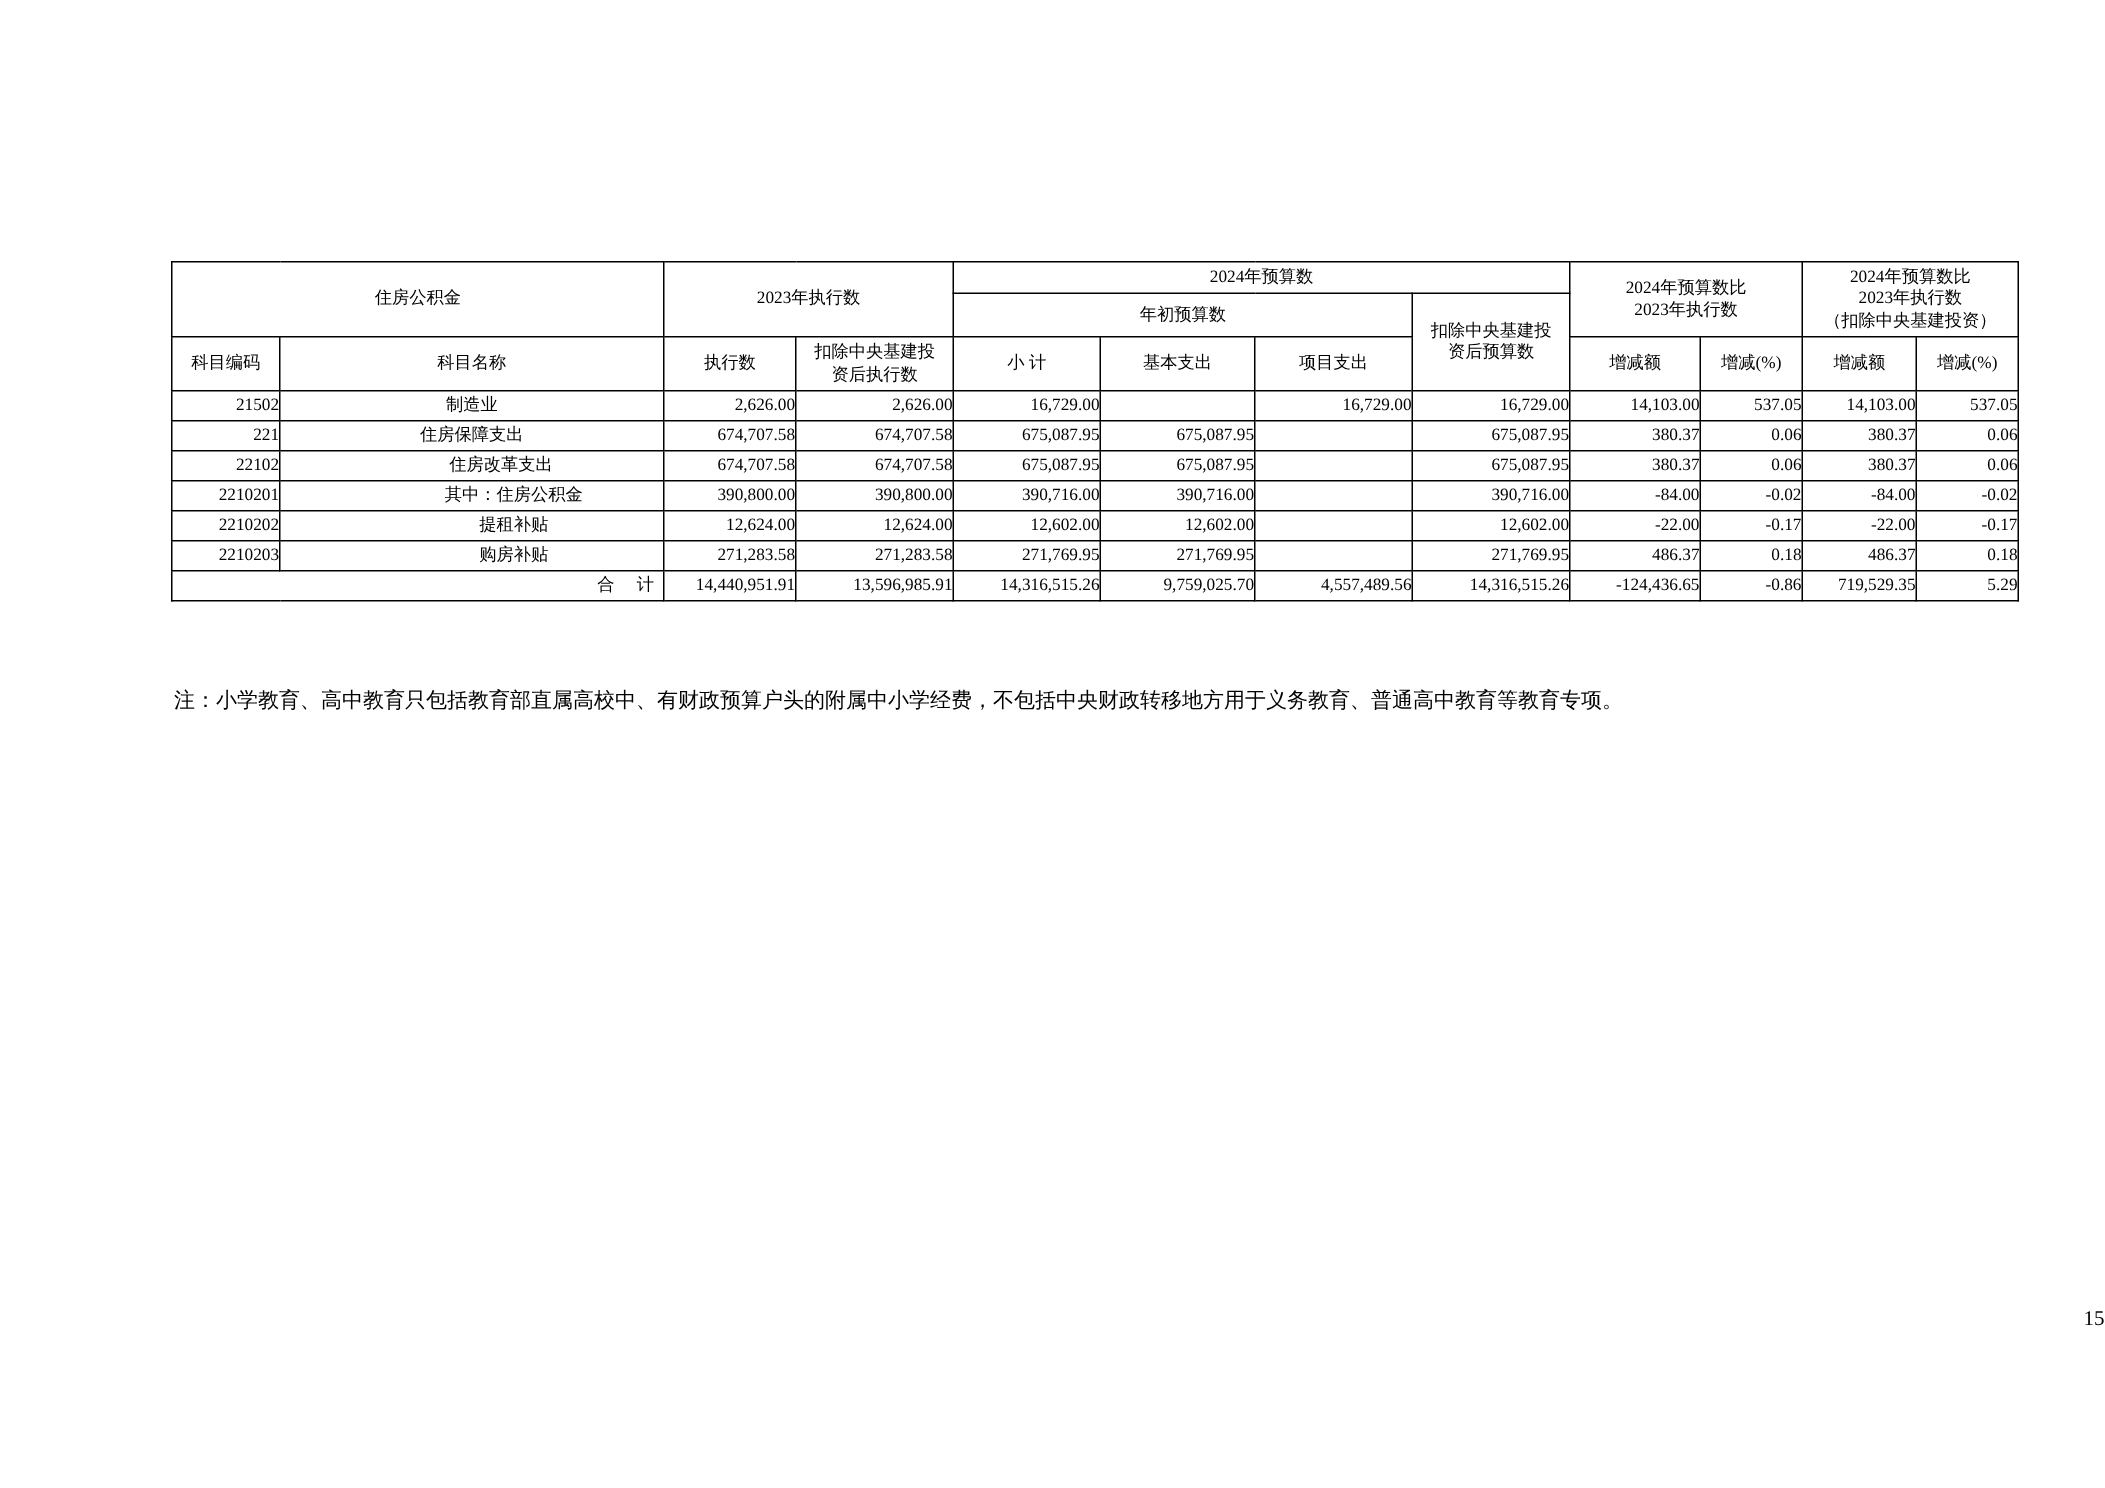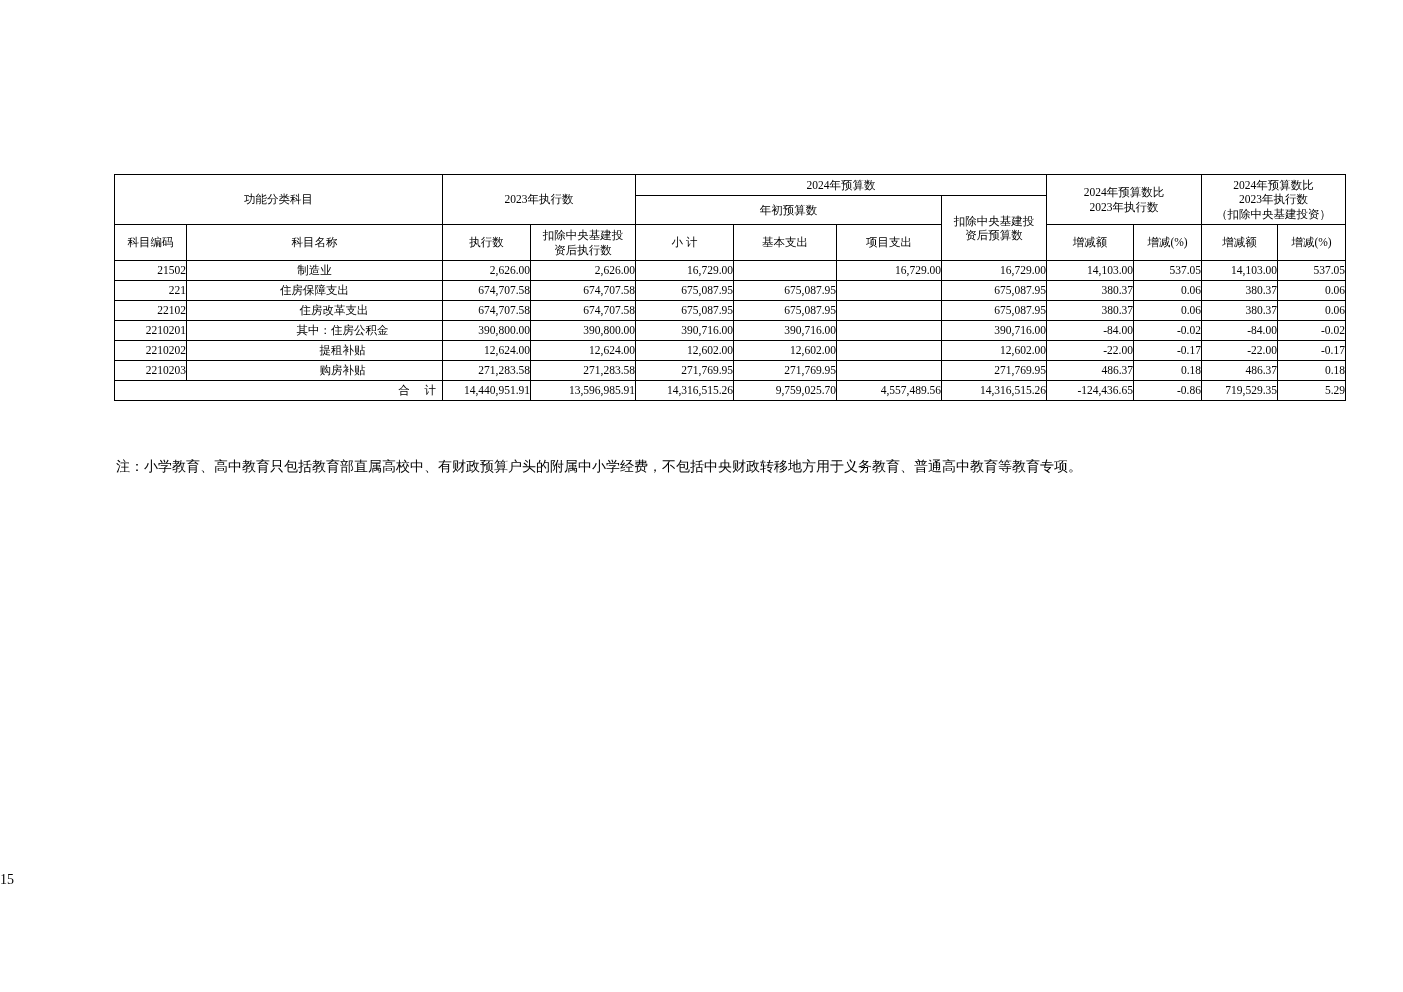--- a/index.html
+++ b/index.html
@@ -84,21 +84,21 @@
     top: 458px;
     font-size: 14px;
     font-family: "Liberation Serif", serif;
     white-space: nowrap;
   }
   .page-number {
     position: absolute;
     left: 0;
     top: 872px;
     width: 1403px;
-    text-align: left;
+    text-align: right;
     font-size: 14px;
     font-family: "Liberation Serif", serif;
   }
 </style>
 </head>
 <body>
 
 <div class="page">
 
   <div class="table-wrap">
@@ -112,21 +112,21 @@
         <col style="width:103px">
         <col style="width:105px">
         <col style="width:105px">
         <col style="width:87px">
         <col style="width:68px">
         <col style="width:76px">
         <col style="width:68px">
       </colgroup>
       <thead>
         <tr>
-          <th colspan="2" rowspan="2">功能分类科目</th>
+          <th colspan="2" rowspan="2">住房公积金</th>
           <th colspan="2" rowspan="2">2023年执行数</th>
           <th colspan="4">2024年预算数</th>
           <th colspan="2" rowspan="2" class="hdr-2line">
             <div>2024年预算数比</div>
             <div>2023年执行数</div>
           </th>
           <th colspan="2" rowspan="2" class="hdr-2line">
             <div>2024年预算数比</div>
             <div>2023年执行数</div>
             <div>（扣除中央基建投资）</div>

